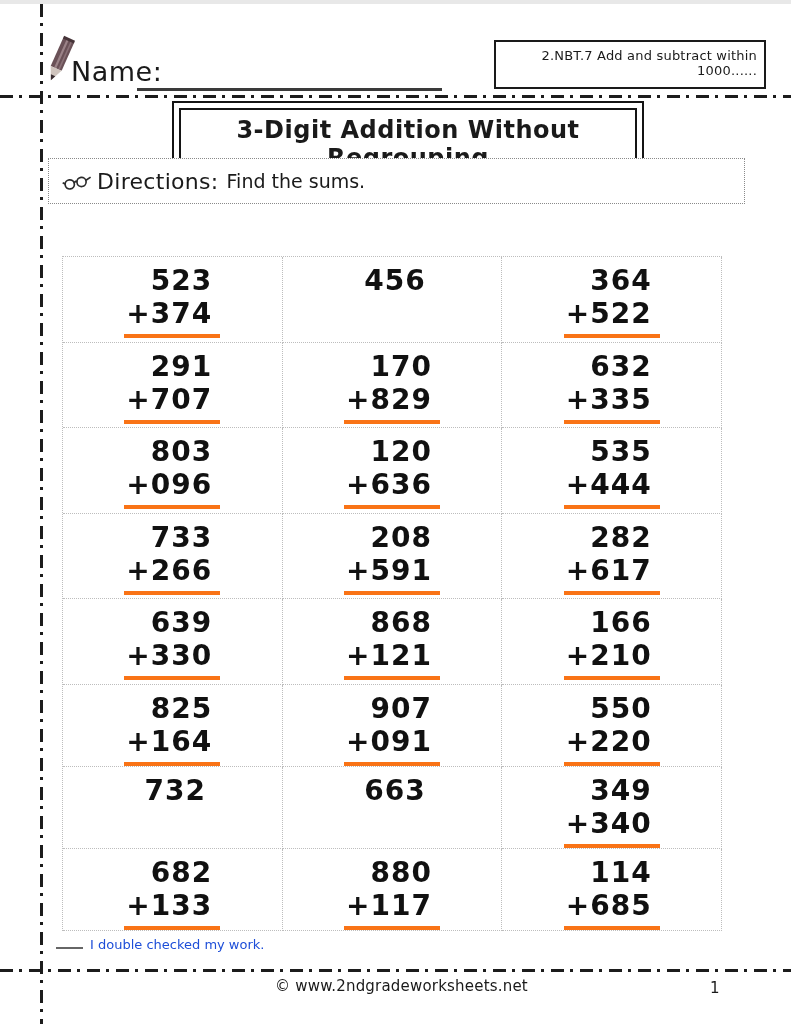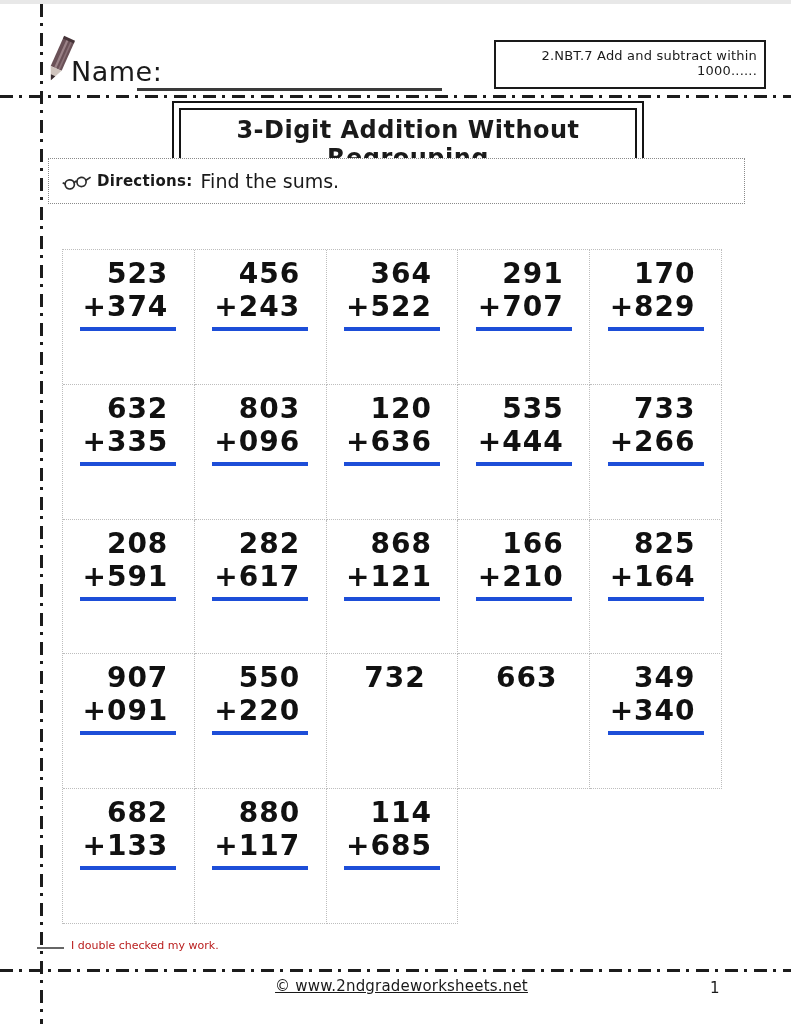--- a/index.html
+++ b/index.html
@@ -85,30 +85,30 @@
     position: absolute;
     left: 48px; top: 154px;
     width: 697px; height: 46px;
     border: 1px dotted #8a8a8a;
     display: flex;
     align-items: center;
     padding-left: 13px;
     background: #fff;
   }
   .glasses { flex: 0 0 auto; margin-right: 5px; margin-top: 4px; }
-  .directions-label { font-size: 15px; font-weight: bold; margin-right: 8px; letter-spacing: 0.3px; }
+  .directions-label { font-size: 22px; font-weight: normal; margin-right: 8px; letter-spacing: 0.3px; }
   .directions-text { font-size: 19px; }
 
   
   .grid {
     position: absolute;
-    left: 62px; top: 245px;
+    left: 62px; top: 252px;
     width: 660px; height: 675px;
     display: grid;
-    grid-template-columns: repeat(5, 1fr);
+    grid-template-columns: repeat(3, 1fr);
     grid-template-rows: repeat(5, 1fr);
     border-top: 1px dotted #bdbdbd;
     border-left: 1px dotted #bdbdbd;
   }
   .cell {
     border-right: 1px dotted #bdbdbd;
     border-bottom: 1px dotted #bdbdbd;
     text-align: center;
     padding-top: 7px;
   }
@@ -117,45 +117,44 @@
     font-size: 28px;
     font-weight: bold;
     letter-spacing: 1px;
     line-height: 33px;
     color: #111;
   }
   .addend-top  { text-align: right; padding-right: 8px; padding-left: 14px; }
   .addend-bottom {
     text-align: left;
     padding: 0 8px 4px 2px;
-    border-bottom: 4px solid #1d4ed8;
+    border-bottom: 4px solid #f97316;
   }
 
   
   .check-row {
     position: absolute;
-    left: 37px; top: 933px;
-    font-size: 11px;
-    color: #b91c1c;
+    left: 56px; top: 933px;
+    font-size: 13px;
+    color: #1d4ed8;
   }
   .check-blank {
     display: inline-block;
     width: 27px;
     border-bottom: 2px solid #666;
     height: 12px;
     margin-right: 7px;
     vertical-align: baseline;
   }
   .footer-copyright {
     position: absolute;
     left: 12px; right: 0; top: 973px;
     text-align: center;
     font-size: 15px;
     letter-spacing: 0.2px;
-    text-decoration: underline;
   }
   .page-number {
     position: absolute;
     left: 710px; top: 975px;
     font-size: 15px;
   }
 </style>
 </head>
 <body>
 
@@ -198,31 +197,32 @@
           <path d="M2.9 9.4 l-2.2 -1.4"></path>
         </g>
       </svg>
     </span>
     <span class="directions-label">Directions:</span>
     <span class="directions-text">Find the sums.</span>
   </div>
 
   <div class="grid">
     <div class="cell"><div class="prob"><div class="addend-top">523</div><div class="addend-bottom">+374</div></div></div>
-    <div class="cell"><div class="prob"><div class="addend-top">456</div><div class="addend-bottom">+243</div></div></div>
+    <div class="cell"><div class="prob"><div class="addend-top">456</div></div></div>
     <div class="cell"><div class="prob"><div class="addend-top">364</div><div class="addend-bottom">+522</div></div></div>
     <div class="cell"><div class="prob"><div class="addend-top">291</div><div class="addend-bottom">+707</div></div></div>
     <div class="cell"><div class="prob"><div class="addend-top">170</div><div class="addend-bottom">+829</div></div></div>
     <div class="cell"><div class="prob"><div class="addend-top">632</div><div class="addend-bottom">+335</div></div></div>
     <div class="cell"><div class="prob"><div class="addend-top">803</div><div class="addend-bottom">+096</div></div></div>
     <div class="cell"><div class="prob"><div class="addend-top">120</div><div class="addend-bottom">+636</div></div></div>
     <div class="cell"><div class="prob"><div class="addend-top">535</div><div class="addend-bottom">+444</div></div></div>
     <div class="cell"><div class="prob"><div class="addend-top">733</div><div class="addend-bottom">+266</div></div></div>
     <div class="cell"><div class="prob"><div class="addend-top">208</div><div class="addend-bottom">+591</div></div></div>
     <div class="cell"><div class="prob"><div class="addend-top">282</div><div class="addend-bottom">+617</div></div></div>
+    <div class="cell"><div class="prob"><div class="addend-top">639</div><div class="addend-bottom">+330</div></div></div>
     <div class="cell"><div class="prob"><div class="addend-top">868</div><div class="addend-bottom">+121</div></div></div>
     <div class="cell"><div class="prob"><div class="addend-top">166</div><div class="addend-bottom">+210</div></div></div>
     <div class="cell"><div class="prob"><div class="addend-top">825</div><div class="addend-bottom">+164</div></div></div>
     <div class="cell"><div class="prob"><div class="addend-top">907</div><div class="addend-bottom">+091</div></div></div>
     <div class="cell"><div class="prob"><div class="addend-top">550</div><div class="addend-bottom">+220</div></div></div>
     <div class="cell"><div class="prob"><div class="addend-top">732</div></div></div>
     <div class="cell"><div class="prob"><div class="addend-top">663</div></div></div>
     <div class="cell"><div class="prob"><div class="addend-top">349</div><div class="addend-bottom">+340</div></div></div>
     <div class="cell"><div class="prob"><div class="addend-top">682</div><div class="addend-bottom">+133</div></div></div>
     <div class="cell"><div class="prob"><div class="addend-top">880</div><div class="addend-bottom">+117</div></div></div>

